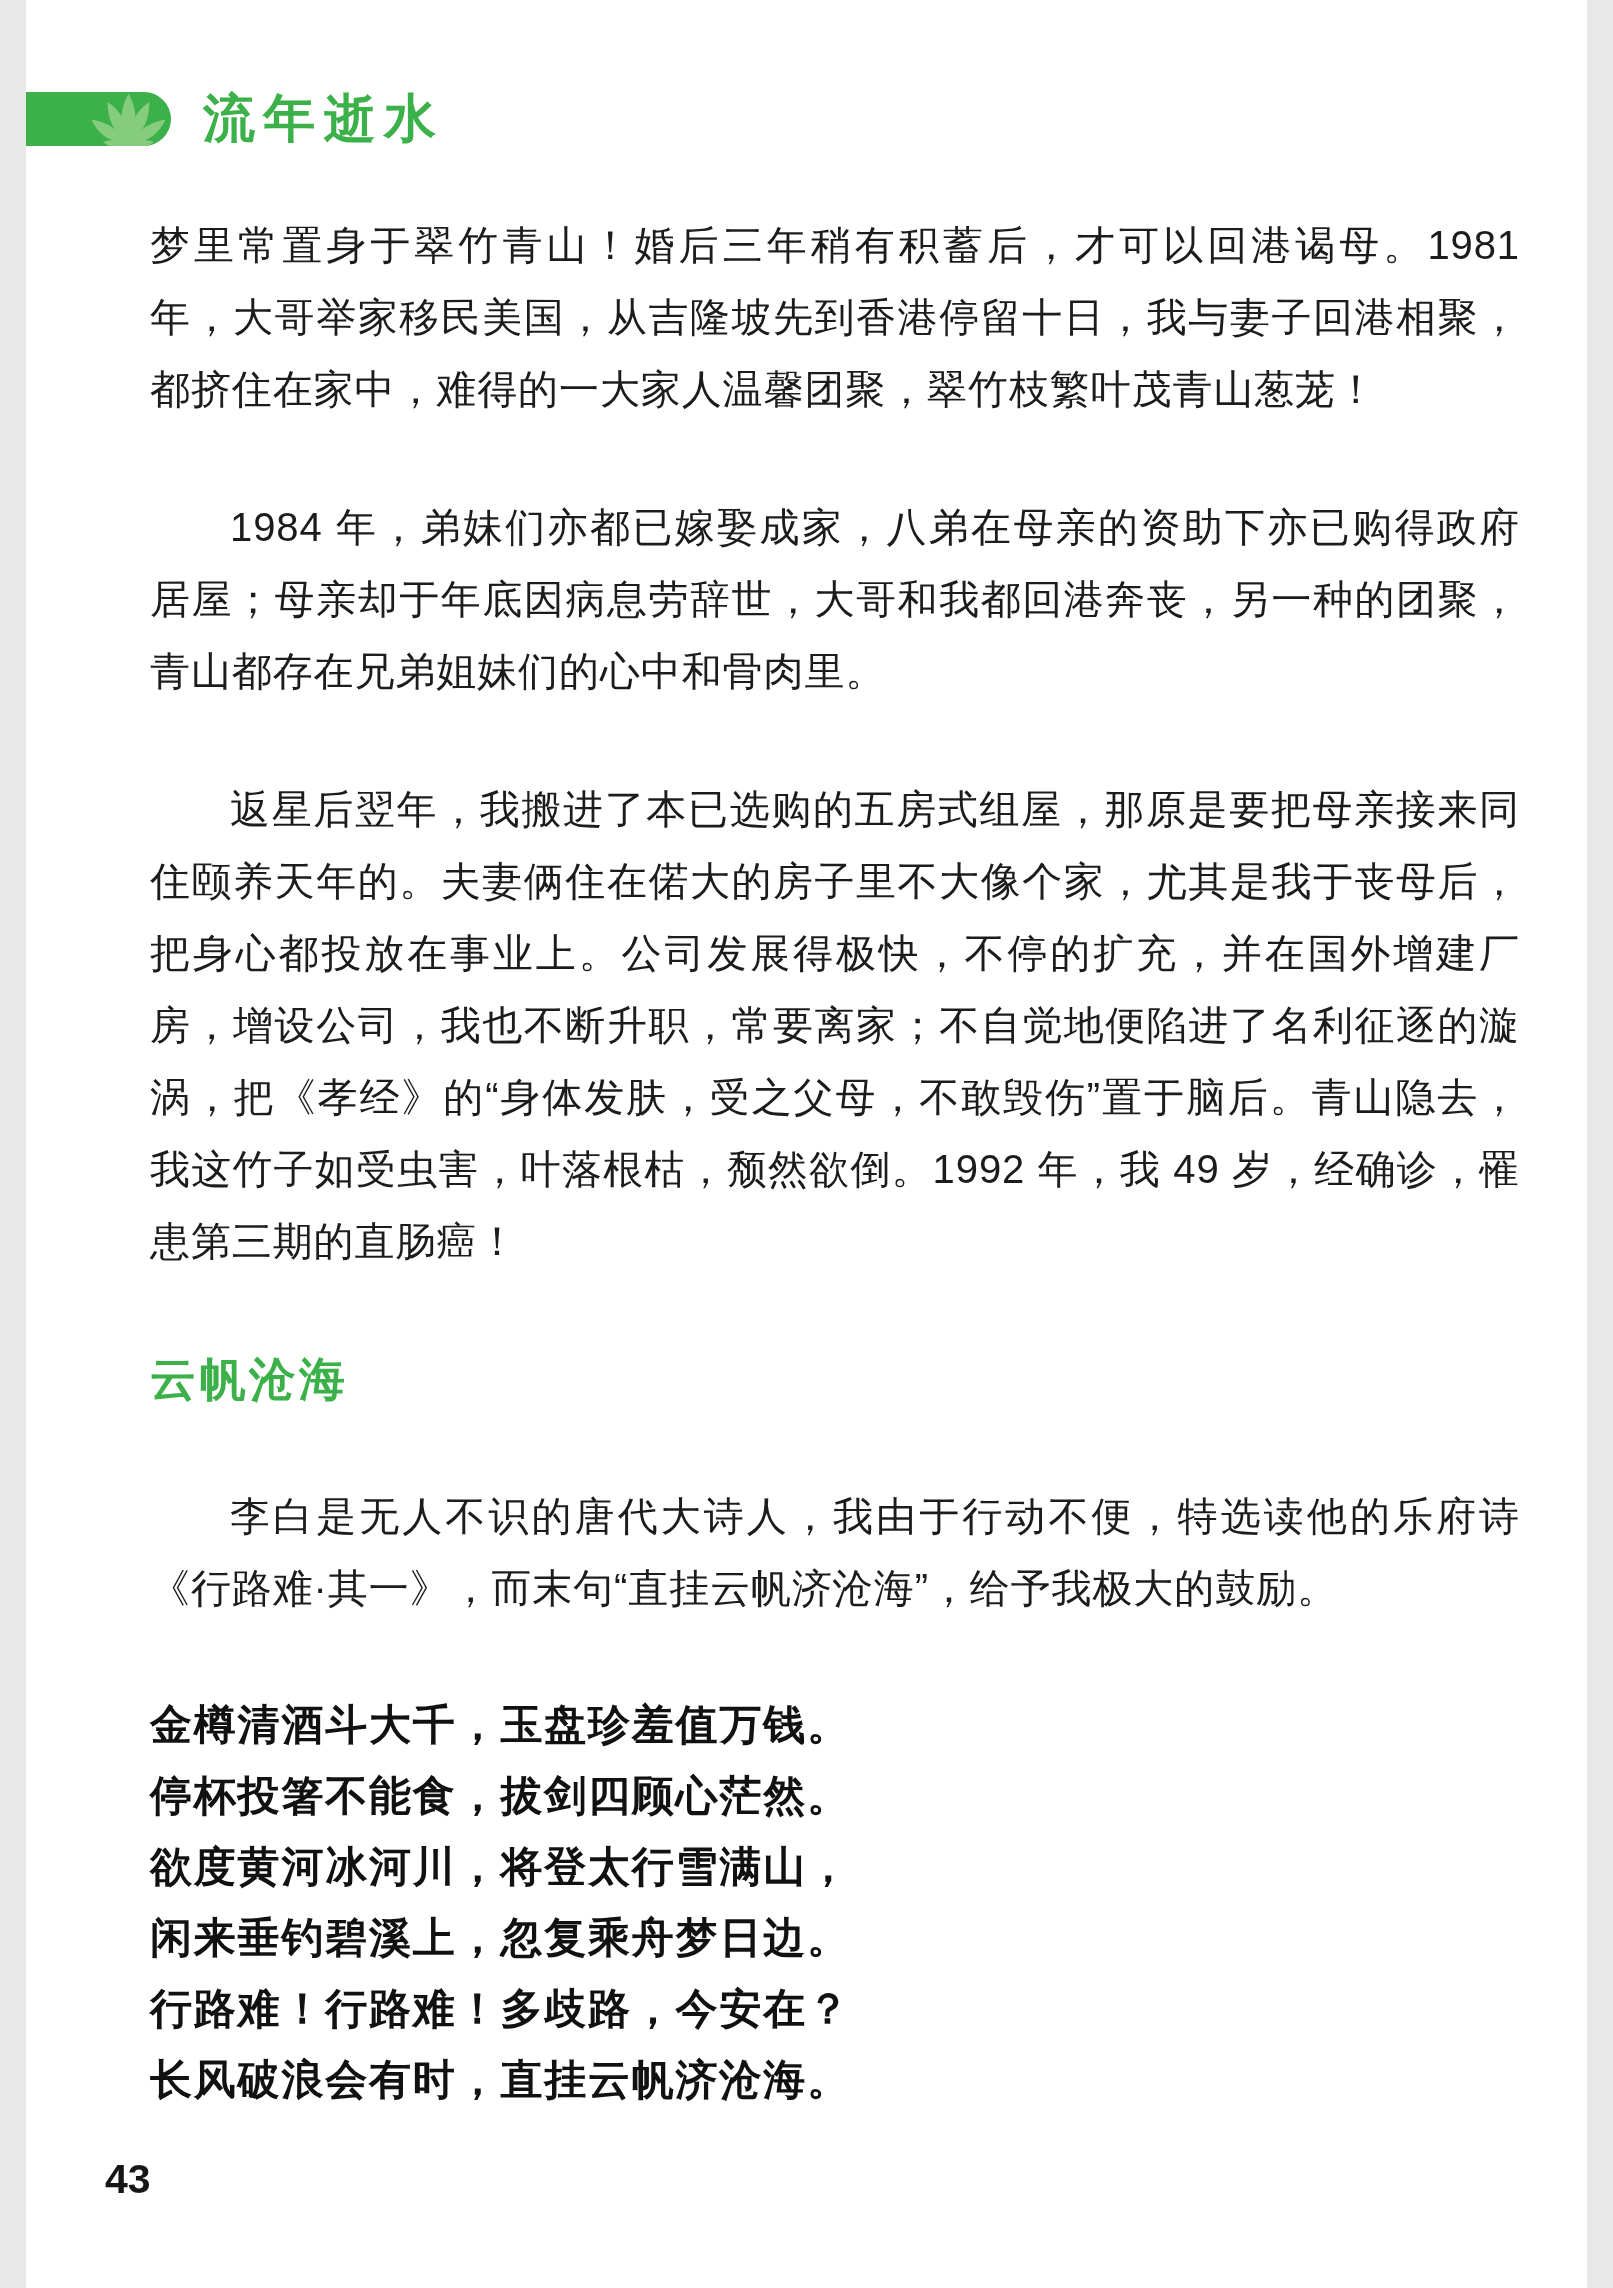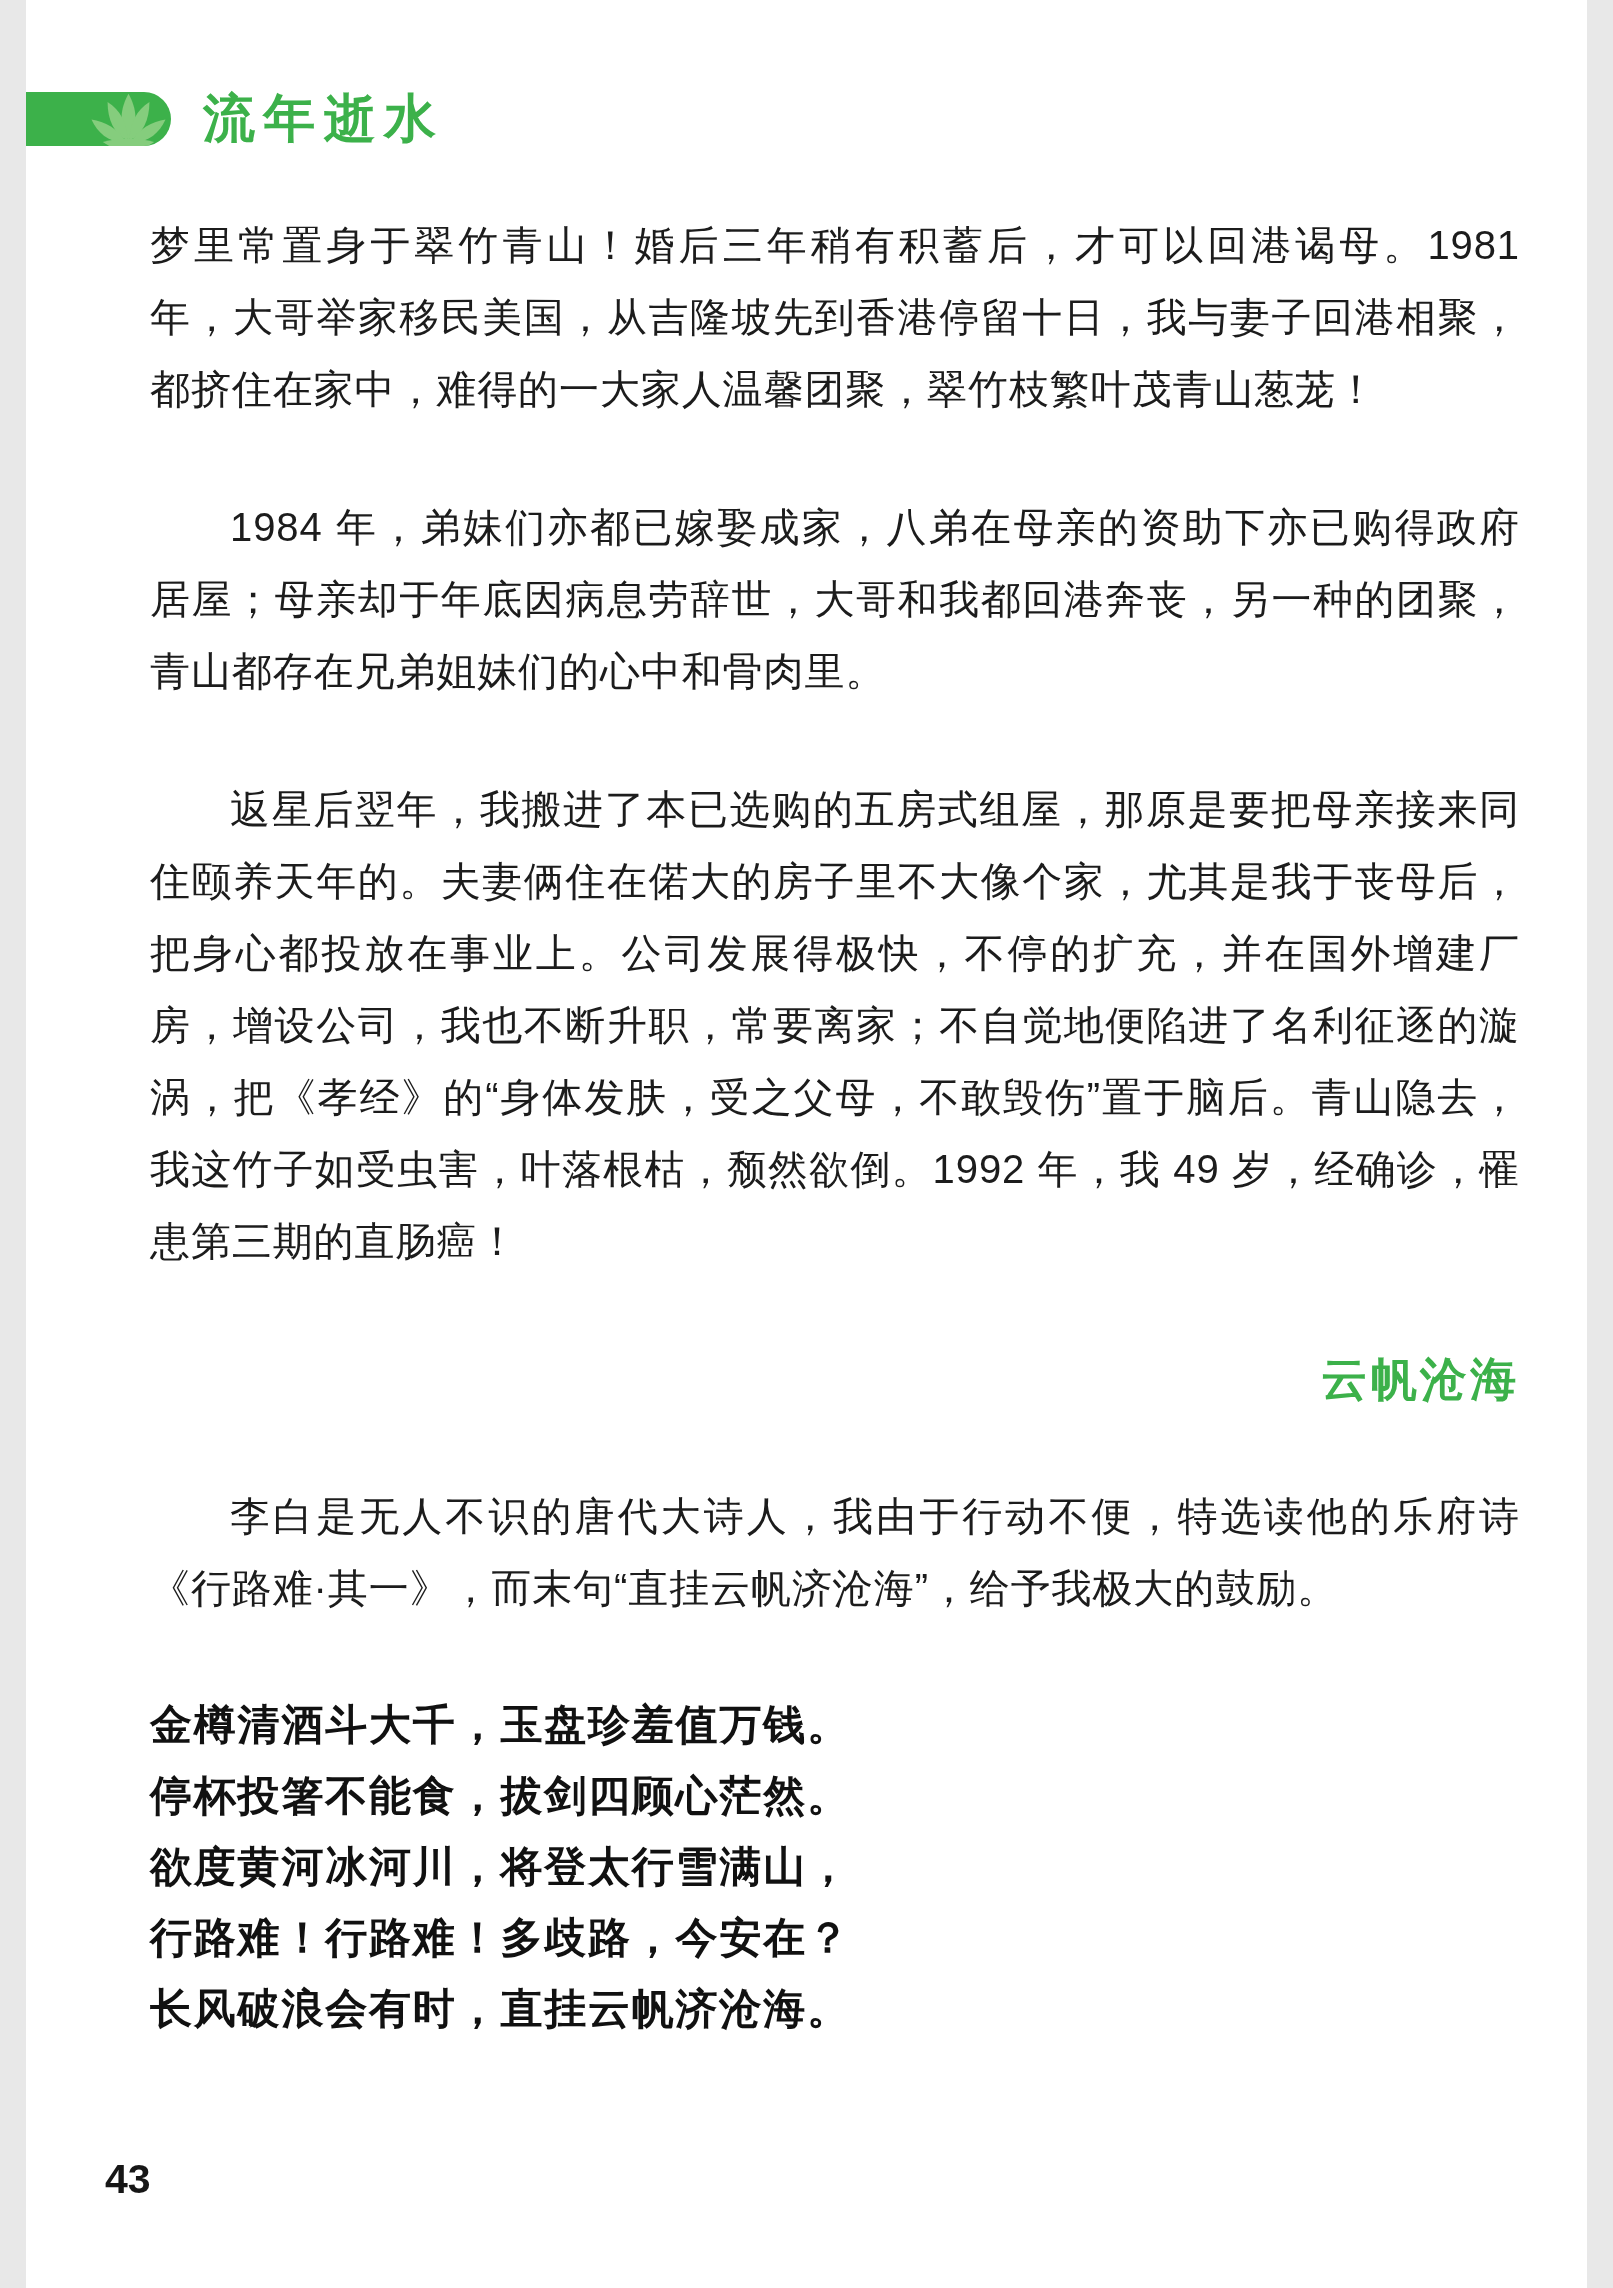--- a/index.html
+++ b/index.html
@@ -49,21 +49,21 @@
     letter-spacing:0.9px;
   }
   .para.no-indent { text-indent:0; }
 
   .section-heading {
     margin:0 0 65px 0;
     font-size:46px;
     line-height:72px;
     font-weight:800;
     letter-spacing:3.7px;
-    text-align:right;
+    text-align:left;
     color:#3cb14a;
   }
 
   
   .poem {
     margin-top:20px;
     text-align:left;
     font-family:"Liberation Serif","DejaVu Serif",serif;
   }
   .poem-line {
@@ -112,20 +112,21 @@
     <p class="para">返星后翌年，我搬进了本已选购的五房式组屋，那原是要把母亲接来同住颐养天年的。夫妻俩住在偌大的房子里不大像个家，尤其是我于丧母后，把身心都投放在事业上。公司发展得极快，不停的扩充，并在国外增建厂房，增设公司，我也不断升职，常要离家；不自觉地便陷进了名利征逐的漩涡，把《孝经》的“身体发肤，受之父母，不敢毁伤”置于脑后。青山隐去，我这竹子如受虫害，叶落根枯，颓然欲倒。1992 年，我 49 岁，经确诊，罹患第三期的直肠癌！</p>
 
     <h2 class="section-heading">云帆沧海</h2>
 
     <p class="para">李白是无人不识的唐代大诗人，我由于行动不便，特选读他的乐府诗《行路难·其一》，而末句“直挂云帆济沧海”，给予我极大的鼓励。</p>
 
     <div class="poem">
       <div class="poem-line">金樽清酒斗大千，玉盘珍羞值万钱。</div>
       <div class="poem-line">停杯投箸不能食，拔剑四顾心茫然。</div>
       <div class="poem-line">欲度黄河冰河川，将登太行雪满山，</div>
+      <div class="poem-line">闲来垂钓碧溪上，忽复乘舟梦日边。</div>
       <div class="poem-line">行路难！行路难！多歧路，今安在？</div>
       <div class="poem-line">长风破浪会有时，直挂云帆济沧海。</div>
     </div>
 
   </div>
 
   <div class="page-number">43</div>
 
 </div>
 

